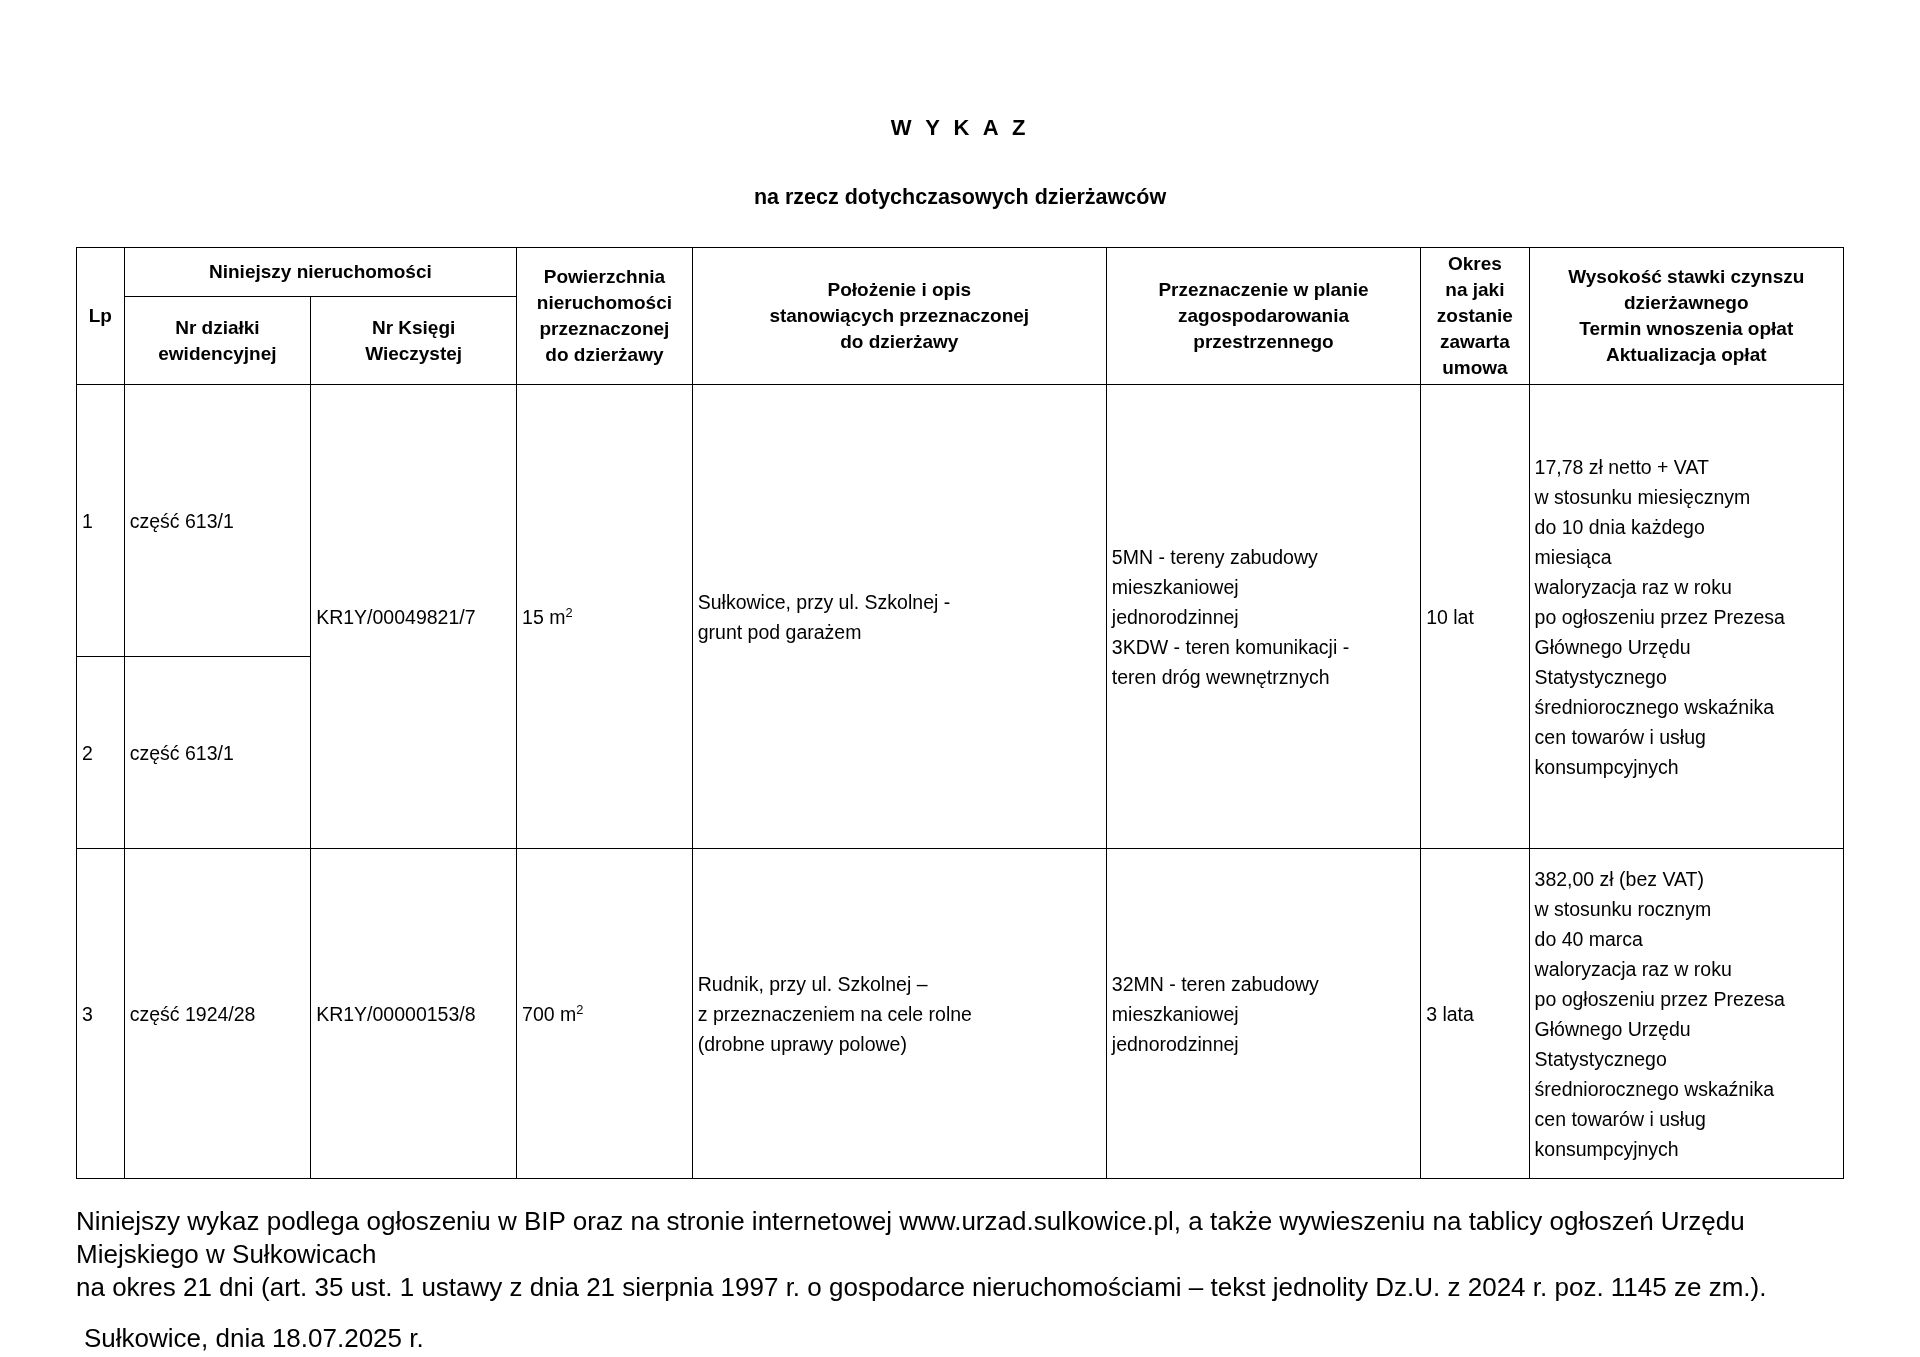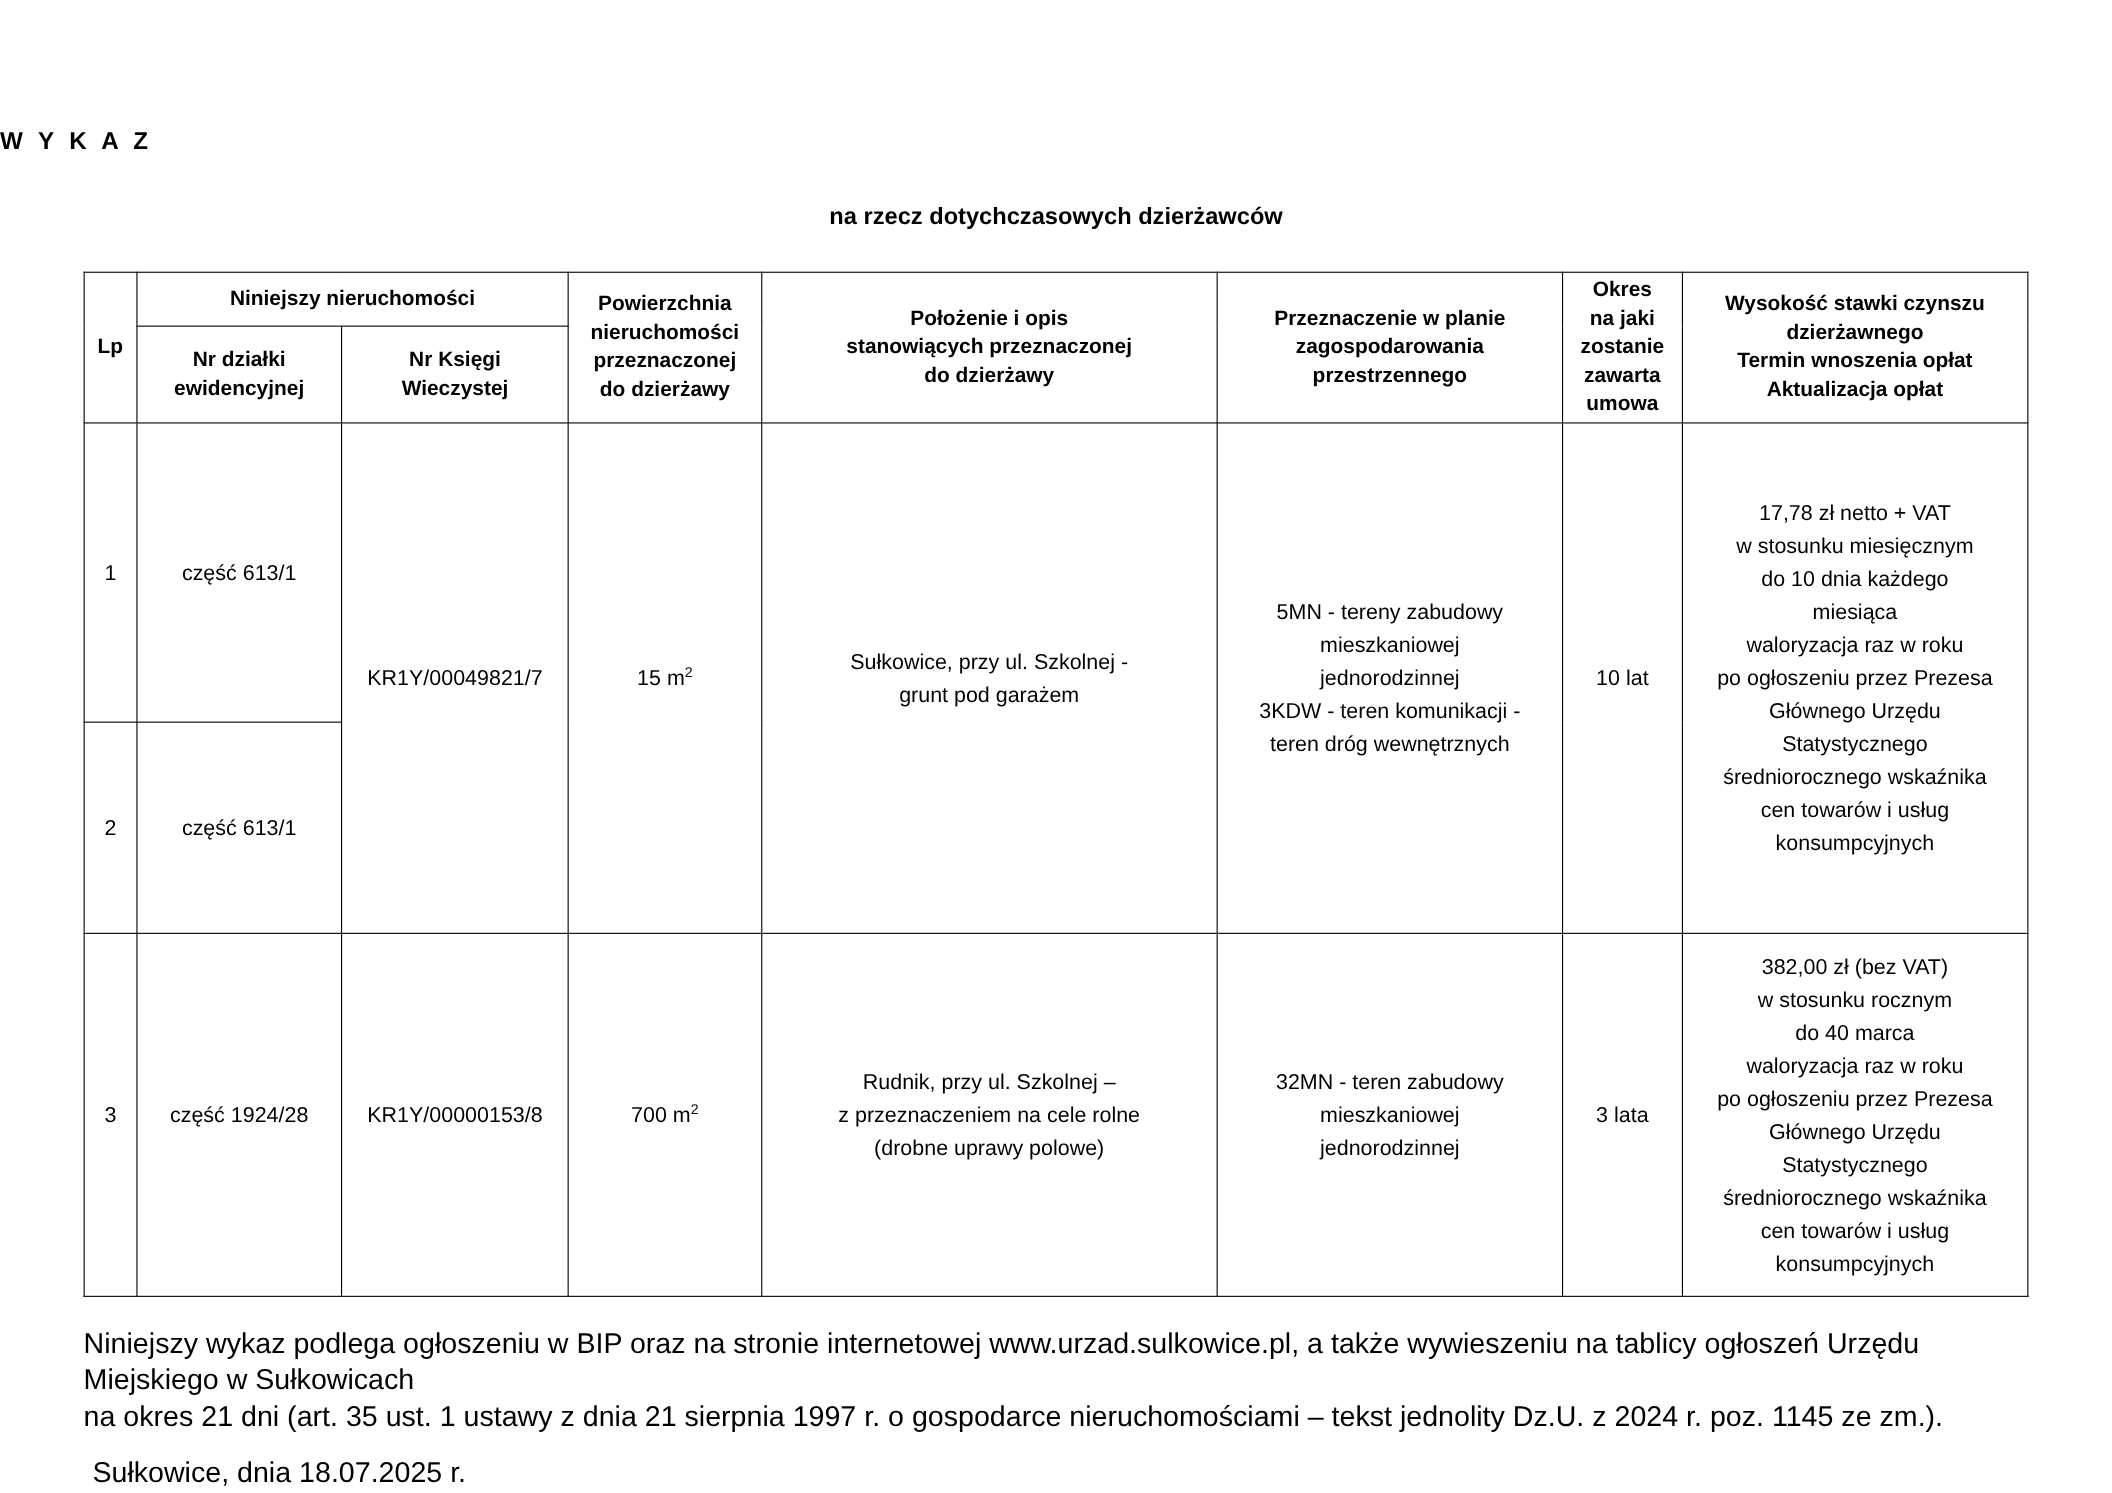--- a/index.html
+++ b/index.html
@@ -18,20 +18,21 @@
     position: relative;
     width: 1920px;
     height: 1357px;
     box-sizing: border-box;
     padding: 0;
     background: #ffffff;
   }
 
   
   .doc-title {
+    text-align: center;
     font-weight: bold;
     font-size: 22px;
     letter-spacing: 4px;
     padding-top: 115px;
   }
   .doc-subtitle {
     text-align: center;
     font-weight: bold;
     font-size: 21.5px;
     line-height: 33px;
@@ -58,21 +59,20 @@
   table.wykaz th {
     font-weight: bold;
     font-size: 19px;
     line-height: 26px;
     text-align: center;
   }
   table.wykaz td {
     font-weight: normal;
     font-size: 19.5px;
     line-height: 30px;
-    text-align: center;
   }
   td.cell-left {
     text-align: left;
     padding-left: 14px;
   }
   .c-lp      { width: 44px; }
   .c-dzialka { width: 172px; }
   .c-kw      { width: 190px; }
   .c-pow     { width: 162px; }
   .c-polozenie { width: 382px; }

